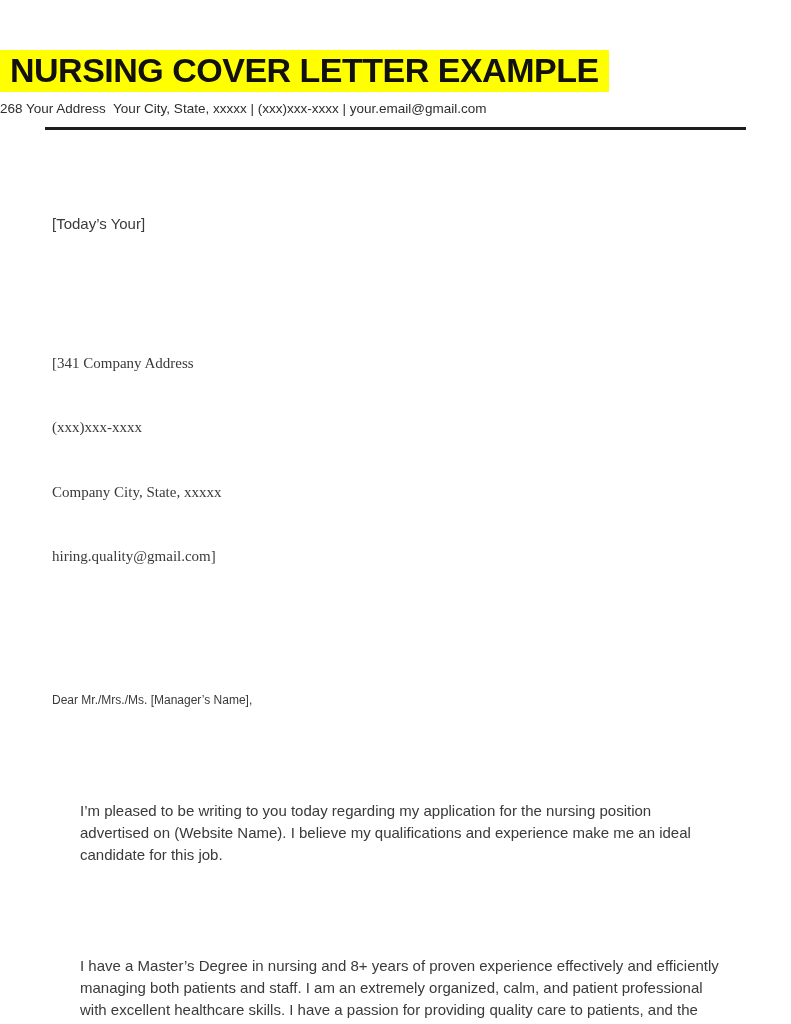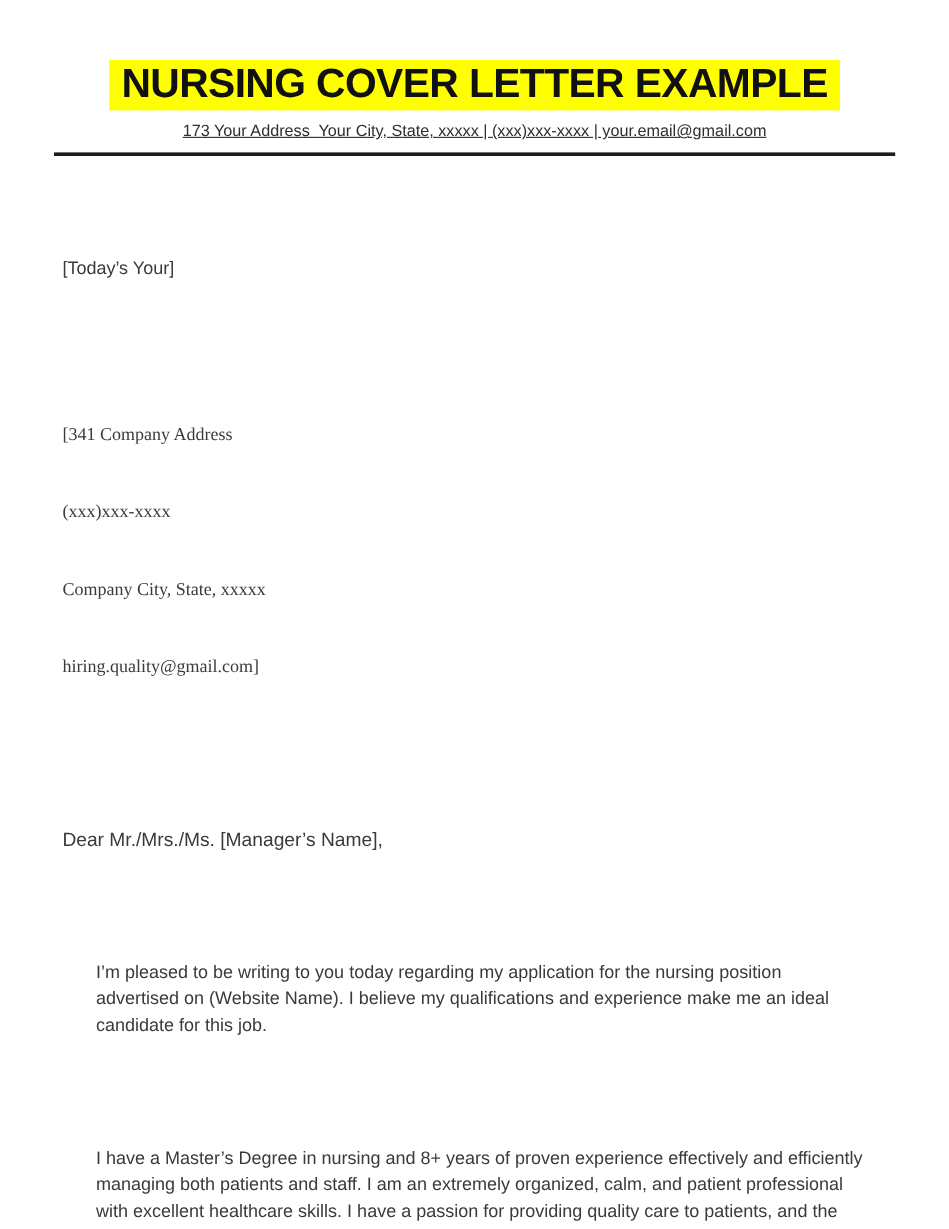--- a/index.html
+++ b/index.html
@@ -11,23 +11,22 @@
     color: #3a3a3a;
     overflow: hidden;
   }
   .page {
     width: 791px;
     height: 1024px;
     background: #ffffff;
     position: relative;
   }
   .doc-header {
-    text-align: center;
+    text-align: left;
     padding-top: 50px;
-    text-decoration: underline;
   }
   .title-highlight {
     display: inline-block;
     background: #ffff00;
     color: #111111;
     font-weight: 700;
     font-size: 34px;
     letter-spacing: -0.5px;
     line-height: 1.15;
     padding: 1px 10px 2px 10px;
@@ -48,36 +47,36 @@
     padding: 18px 72px 0 52px;
     font-size: 15px;
     line-height: 21.5px;
     color: #3a3a3a;
     white-space: pre-wrap;
   }
   .line { display: block; }
   .address-block { margin-top: 11px; font-family: Liberation Serif, serif; }
   .salutation {
     margin-top: 15px;
-    font-size: 16px;
+    font-size: 12px;
   }
   .para {
     margin-top: 24px;
     line-height: 22px;
     margin-left: 28px;
   }
 </style>
 </head>
 <body>
 
 <div class="page">
 
   <div class="doc-header">
     <span class="title-highlight">NURSING COVER LETTER EXAMPLE</span>
-    <div class="contact-line">173 Your Address  Your City, State, xxxxx | (xxx)xxx-xxxx | your.email@gmail.com</div>
+    <div class="contact-line">268 Your Address  Your City, State, xxxxx | (xxx)xxx-xxxx | your.email@gmail.com</div>
     <hr class="header-rule">
   </div>
 
   <div class="letter-body">
 
     <span class="line">[Today’s Your]</span>
 
     <div class="address-block">
       <span class="line">[341 Company Address</span>
       <span class="line">(xxx)xxx-xxxx</span>

